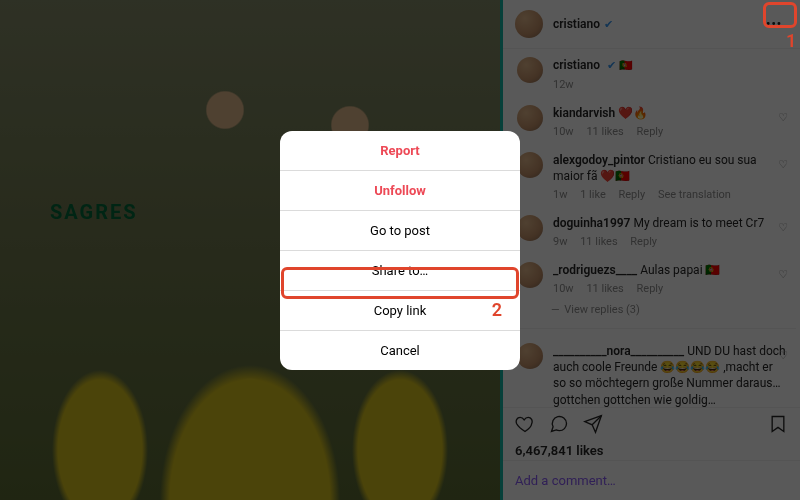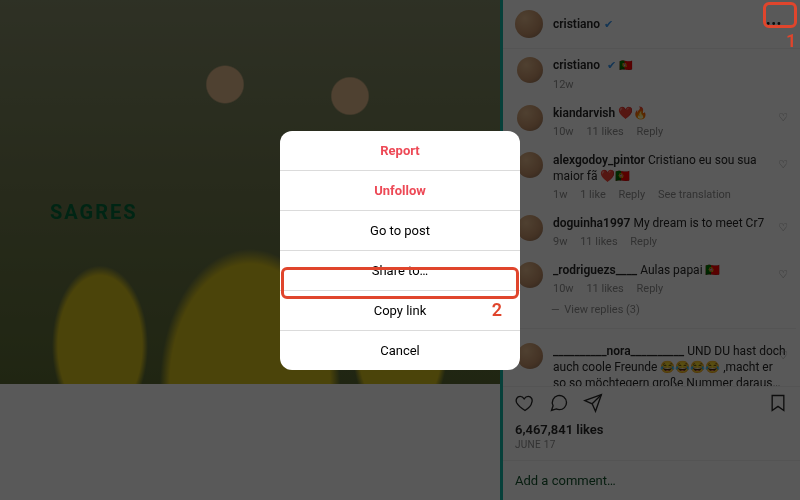--- a/index.html
+++ b/index.html
@@ -1,18 +1,18 @@
 <!DOCTYPE html>
 <html><head>
 <meta charset="utf-8">
 <style>
   * { box-sizing: border-box; margin: 0; padding: 0; }
   html, body { width: 800px; height: 500px; overflow: hidden; font-family: -apple-system, BlinkMacSystemFont, "Segoe UI", Roboto, Helvetica, Arial, sans-serif; }
   .app { display: flex; width: 800px; height: 500px; position: relative; }
-  .photo { width: 500px; height: 384px; background: #eab308; position: relative; overflow: hidden; }
+  .photo { width: 500px; height: 500px; background: #eab308; position: relative; overflow: hidden; }
   
   .photo .bg {
     position:absolute; inset:0;
     background:
       radial-gradient(ellipse 200px 300px at 50% 100%, #d8c21d 0%, #d8c21d 40%, rgba(216,194,29,0) 45%),
       radial-gradient(ellipse 120px 200px at 20% 90%, #d8c21d 0%, #d8c21d 35%, rgba(216,194,29,0) 40%),
       radial-gradient(ellipse 120px 200px at 80% 90%, #d8c21d 0%, #d8c21d 35%, rgba(216,194,29,0) 40%),
       radial-gradient(circle 30px at 45% 22%, #e3b98c 0%, #e3b98c 60%, rgba(0,0,0,0) 65%),
       radial-gradient(circle 30px at 70% 25%, #e3b98c 0%, #e3b98c 60%, rgba(0,0,0,0) 65%),
       radial-gradient(circle 40px at 50% 80%, #ffffff 0%, #ffffff 50%, rgba(0,0,0,0) 55%),
@@ -38,21 +38,21 @@
   .crow .meta span { margin-right:10px; }
   .heart { position:absolute; right:8px; top:14px; color:#8e8e8e; font-size:11px; cursor:pointer; }
   .replies-toggle { margin-left:44px; color:#8e8e8e; font-size:11px; padding:2px 0 6px; }
   .replies-toggle::before { content:"— "; letter-spacing:-2px; margin-right:6px; }
   .sep { border-top:1px solid #efefef; margin:6px 0; }
   .actions { border-top:1px solid #efefef; padding:6px 12px 2px; }
   .action-row { display:flex; gap:14px; align-items:center; font-size:20px; }
   .action-row .spacer{margin-left:auto;}
   .likes { font-weight:600; padding:4px 0 0; font-size:13px; }
   .date { color:#8e8e8e; font-size:10px; text-transform:uppercase; letter-spacing:0.3px; padding:2px 0 8px; }
-  .addc { border-top:1px solid #efefef; padding:12px; color:#14532d; font-size:13px; }
+  .addc { border-top:1px solid #efefef; padding:12px; color:#8b5cf6; font-size:13px; }
   .flag{font-size:11px;}
   
   .overlay { position:absolute; inset:0; background:rgba(0,0,0,0.65); display:flex; align-items:center; justify-content:center; }
   .menu { width:240px; background:#fff; border-radius:12px; overflow:hidden; }
   .menu-item { text-align:center; padding:12px 8px; font-size:13px; border-bottom:1px solid #dbdbdb; cursor:pointer; position:relative;}
   .menu-item:last-child{border-bottom:none;}
   .menu-item.danger { color:#ed4956; font-weight:700; }
   svg.icon{width:20px;height:20px;stroke:#262626;fill:none;stroke-width:1.6;}
 </style>
 </head>
@@ -170,21 +170,20 @@
         <span><svg class="icon" viewBox="0 0 24 24">
               <path d="M22 2 11 13"></path>
               <path d="M22 2 15 22l-4-9-9-4 20-7z"></path>
             </svg></span>
         <span class="spacer"></span>
         <span><svg class="icon" viewBox="0 0 24 24">
               <path d="M19 21l-7-5-7 5V3h14v18z"></path>
             </svg></span>
       </div>
       <div class="likes">6,467,841 likes</div>
-      <div class="date">June 17</div>
     </div>
     <div class="addc">Add a comment…</div>
   </div>
 
   <div class="overlay">
     <div class="menu">
       <div class="menu-item danger">Report</div>
       <div class="menu-item danger">Unfollow</div>
       <div class="menu-item">Go to post</div>
       <div class="menu-item">Share to…</div>

